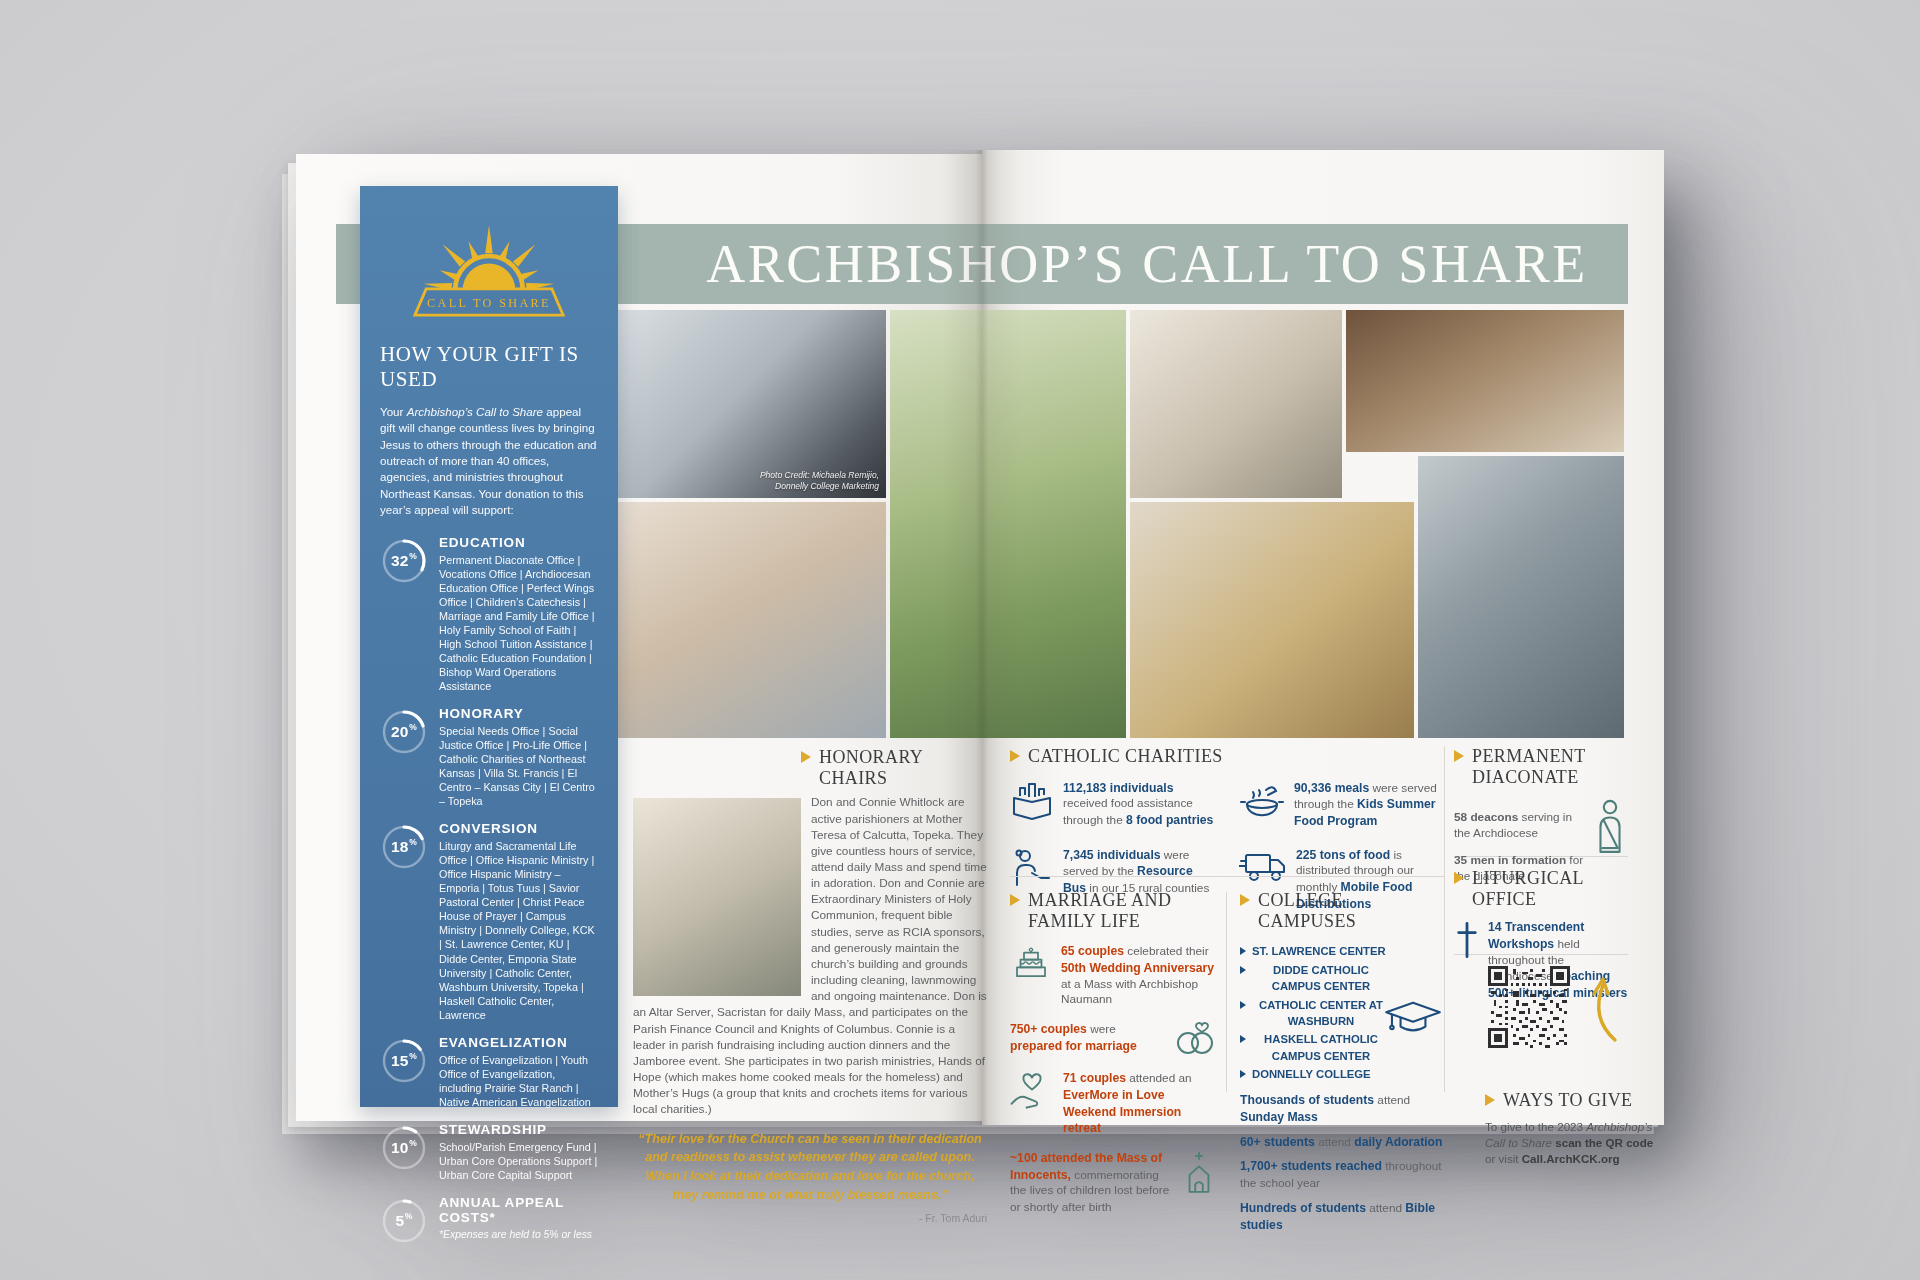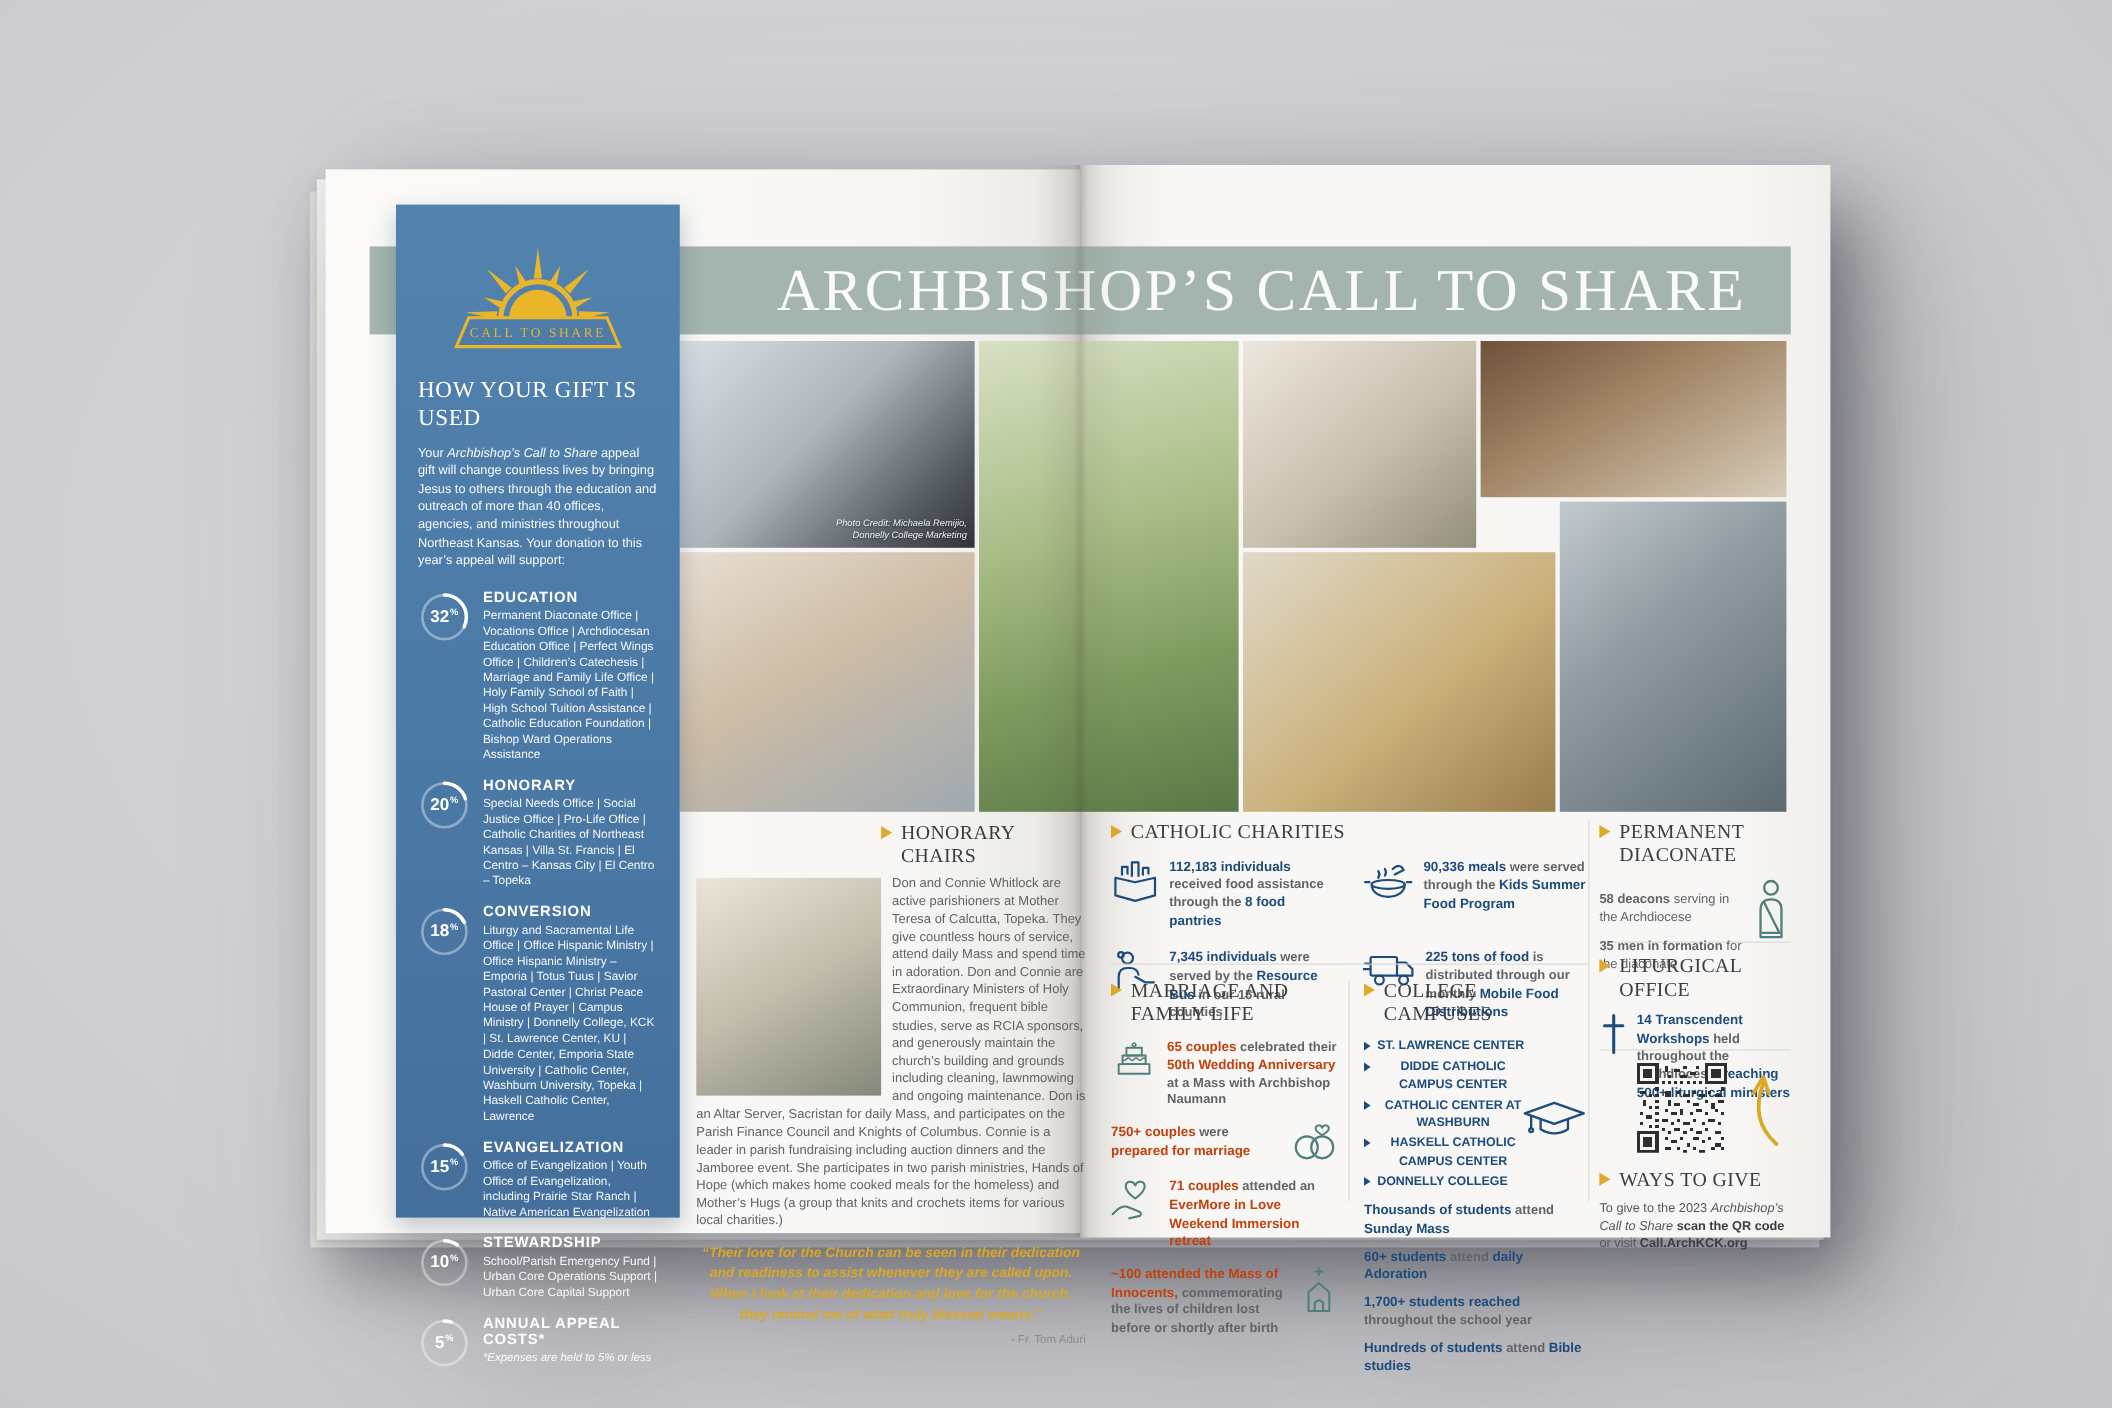--- a/index.html
+++ b/index.html
@@ -75,21 +75,21 @@
     background:linear-gradient(150deg,#ece6da 0%,#c2bcac 50%,#85887a 100%);}
   .hon-body{font-size:11.8px;line-height:1.37;color:#626366;margin:0;}
   .hon-quote{clear:both;margin:12px 4px 0;text-align:center;color:#d9a827;font-weight:bold;font-style:italic;
     font-size:12.6px;line-height:1.5;}
   .hon-attr{text-align:right;font-size:10.5px;color:#8b8c8e;font-weight:normal;margin-top:7px;}
 
   
   .rp-sec{position:absolute;z-index:4;}
   .stat{display:flex;gap:9px;margin-bottom:13px;}
   .stat .icn{flex:0 0 auto;display:flex;align-items:flex-start;justify-content:center;}
-  .stattext{margin:0;font-size:11.8px;line-height:1.33;color:#626366;font-weight:bold;}
+  .stattext{margin:0;font-size:11.8px;line-height:1.33;color:#626366;}
   .stattext b{font-size:12.2px;}
   .navy{color:#1c4c7c;} .navy .stattext b{color:#1c4c7c;}
   .teal{color:#4f7f7a;} .teal .stattext b{color:#c2410c;}
   .charities{left:714px;top:596px;width:438px;}
   .stats2col{display:grid;grid-template-columns:1fr 1fr;column-gap:20px;row-gap:4px;margin-top:13px;}
   .marriage{left:714px;top:740px;width:206px;}
   .marriage .stats{margin-top:12px;}
   .college{left:944px;top:740px;width:204px;}
   .centers{list-style:none;margin:12px 0 10px;padding:0;position:relative;text-align:center;}
   .centers li{display:flex;font-size:11.3px;font-weight:bold;color:#1c4c7c;line-height:1.45;margin-bottom:2px;width:150px;}
@@ -573,21 +573,21 @@
         </g>
       </svg>
     </div>
     <span class="arrow">
       <svg width="34" height="74" viewBox="0 0 34 74">
           <path d="M29 68 C12 53 9 34 17 13" fill="none" stroke="#d9a827" stroke-width="3.4" stroke-linecap="round"></path>
           <path d="M8 22 L17 7 L22 22" fill="none" stroke="#d9a827" stroke-width="3.4" stroke-linecap="round" stroke-linejoin="round"></path>
         </svg>
     </span>
 
-    <div class="rp-sec rcol-sec give" style="top:912px;">
+    <div class="rp-sec rcol-sec give" style="top:940px;margin-left:31px;">
       <div class="sec-head">
         <span class="tri-gold"></span>
         <span>WAYS TO GIVE</span>
       </div>
       <p class="give-text"><span>To give to the 2023 </span><i>Archbishop’s Call to Share</i><span> </span><b>scan the QR code</b><span> or visit </span><b>Call.ArchKCK.org</b></p>
     </div>
 
     <div class="fold"></div>
   </div>
 </div>

